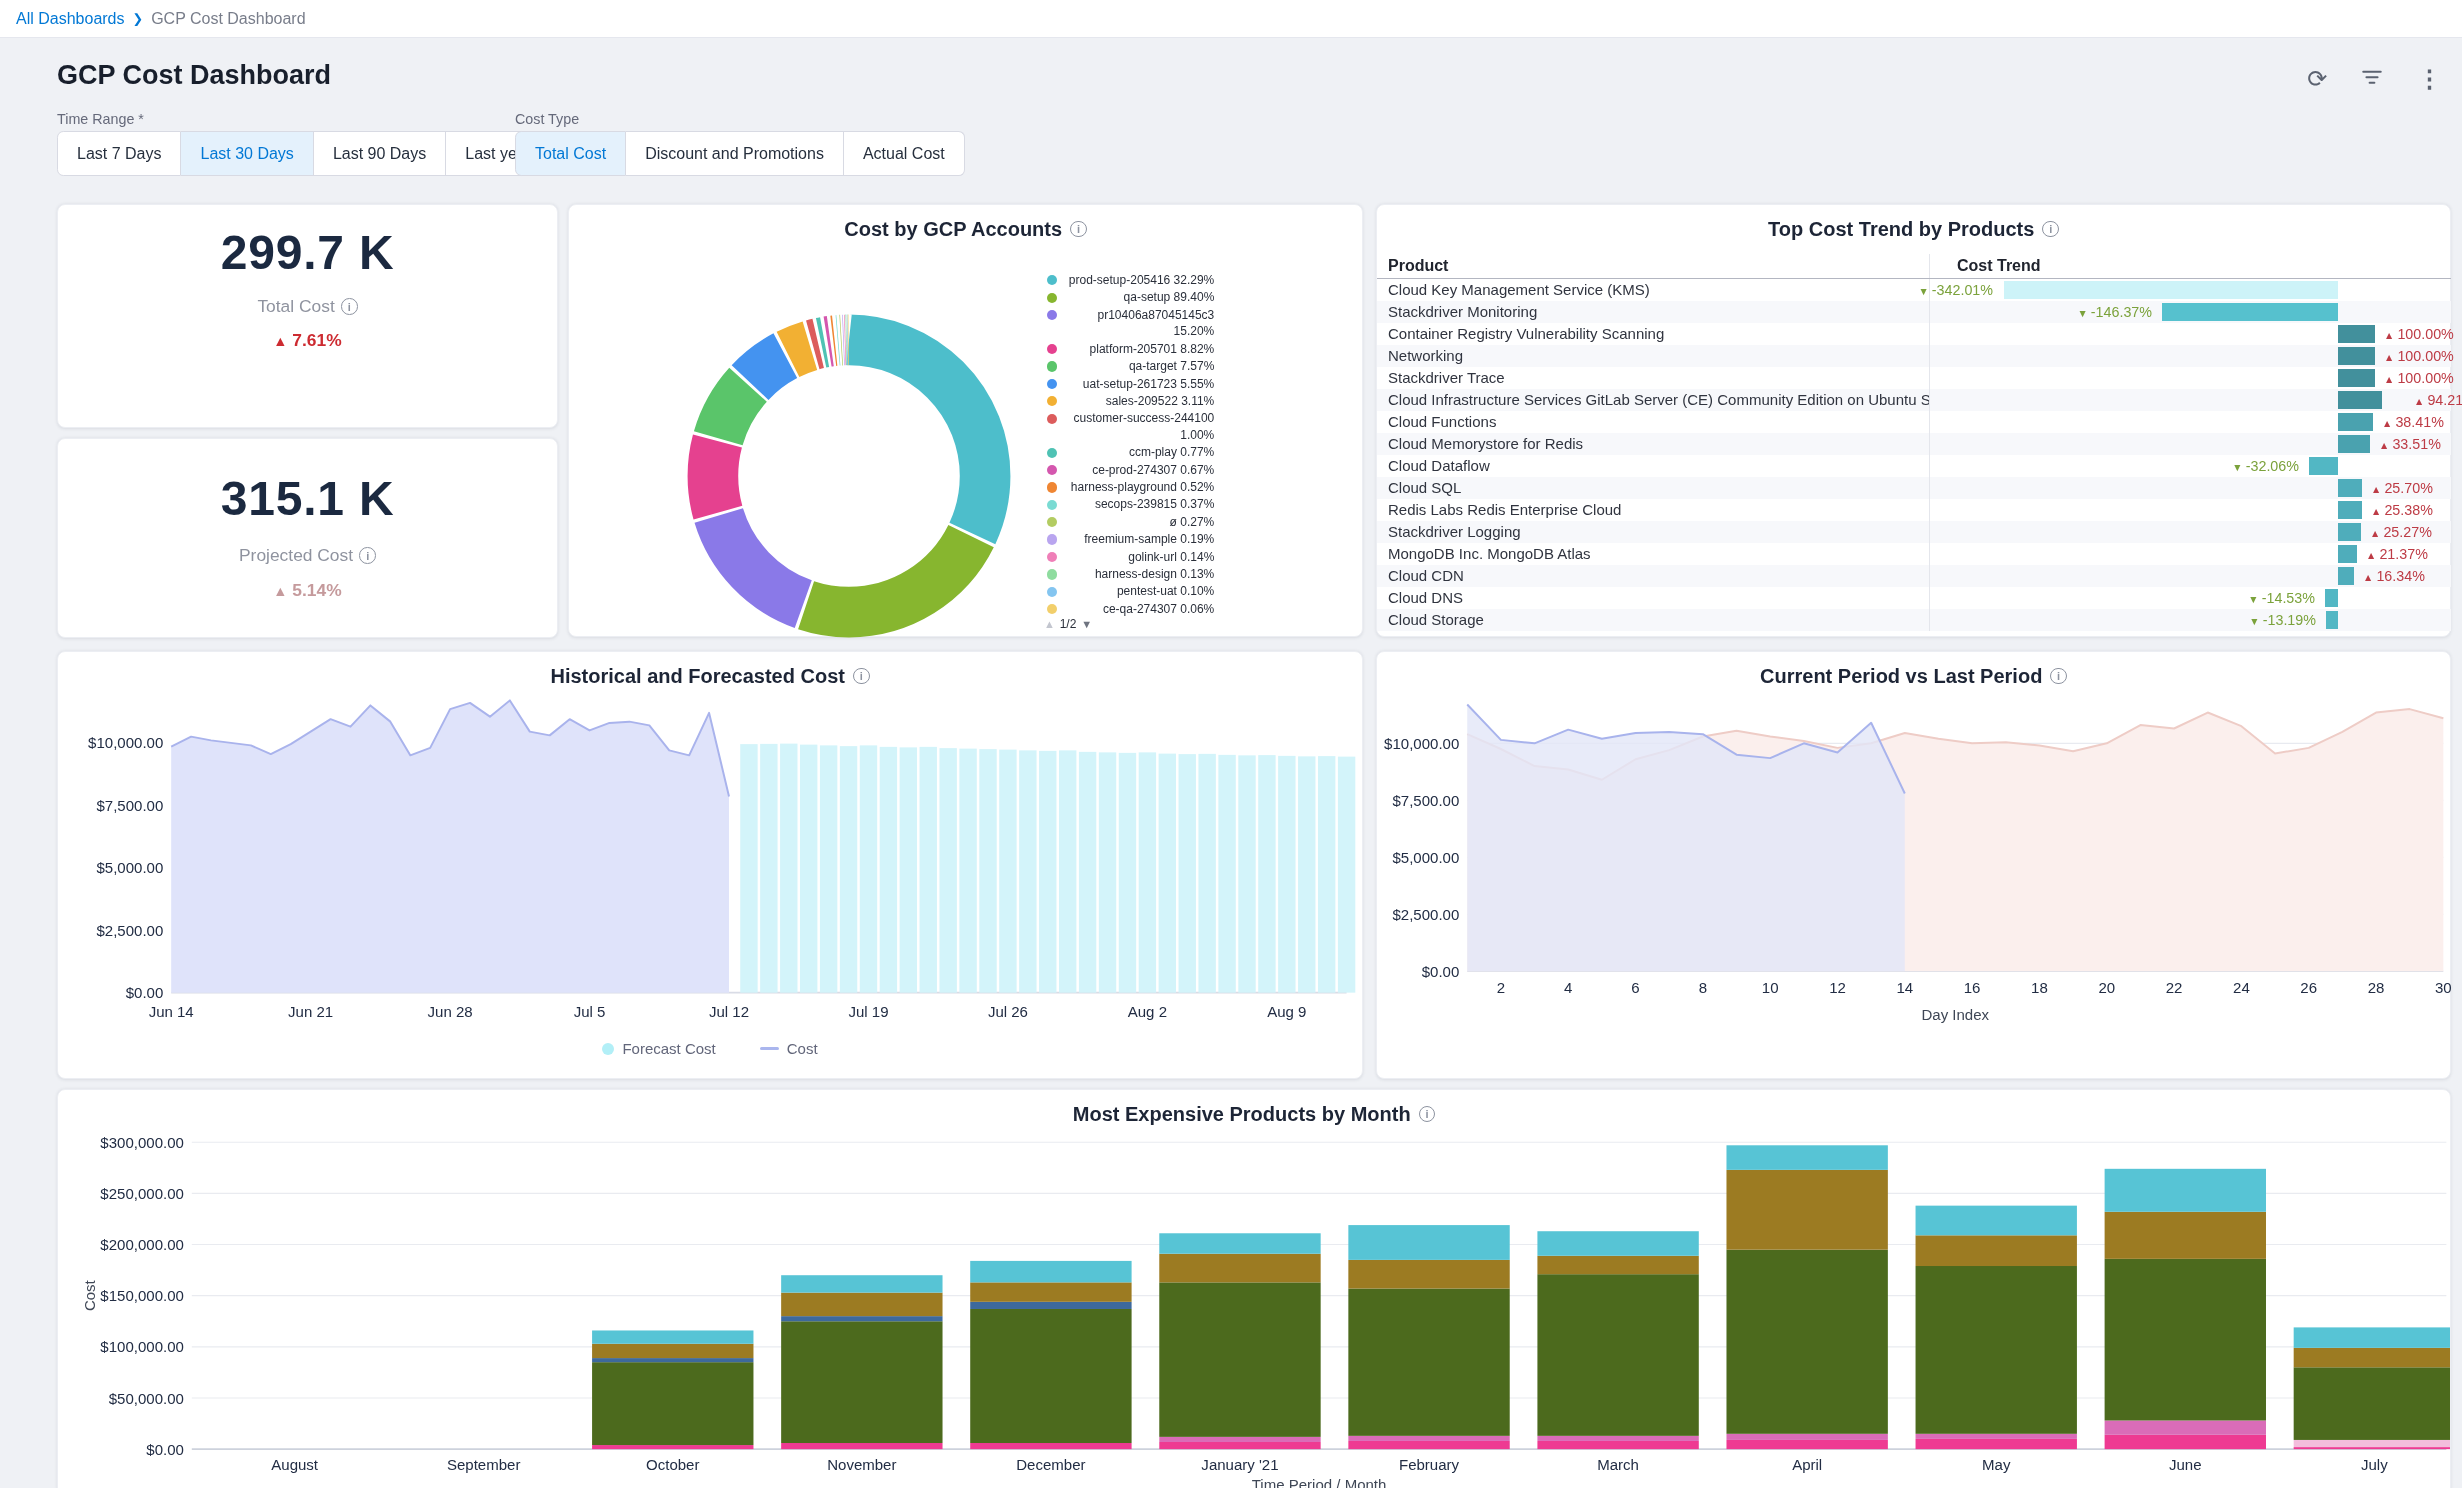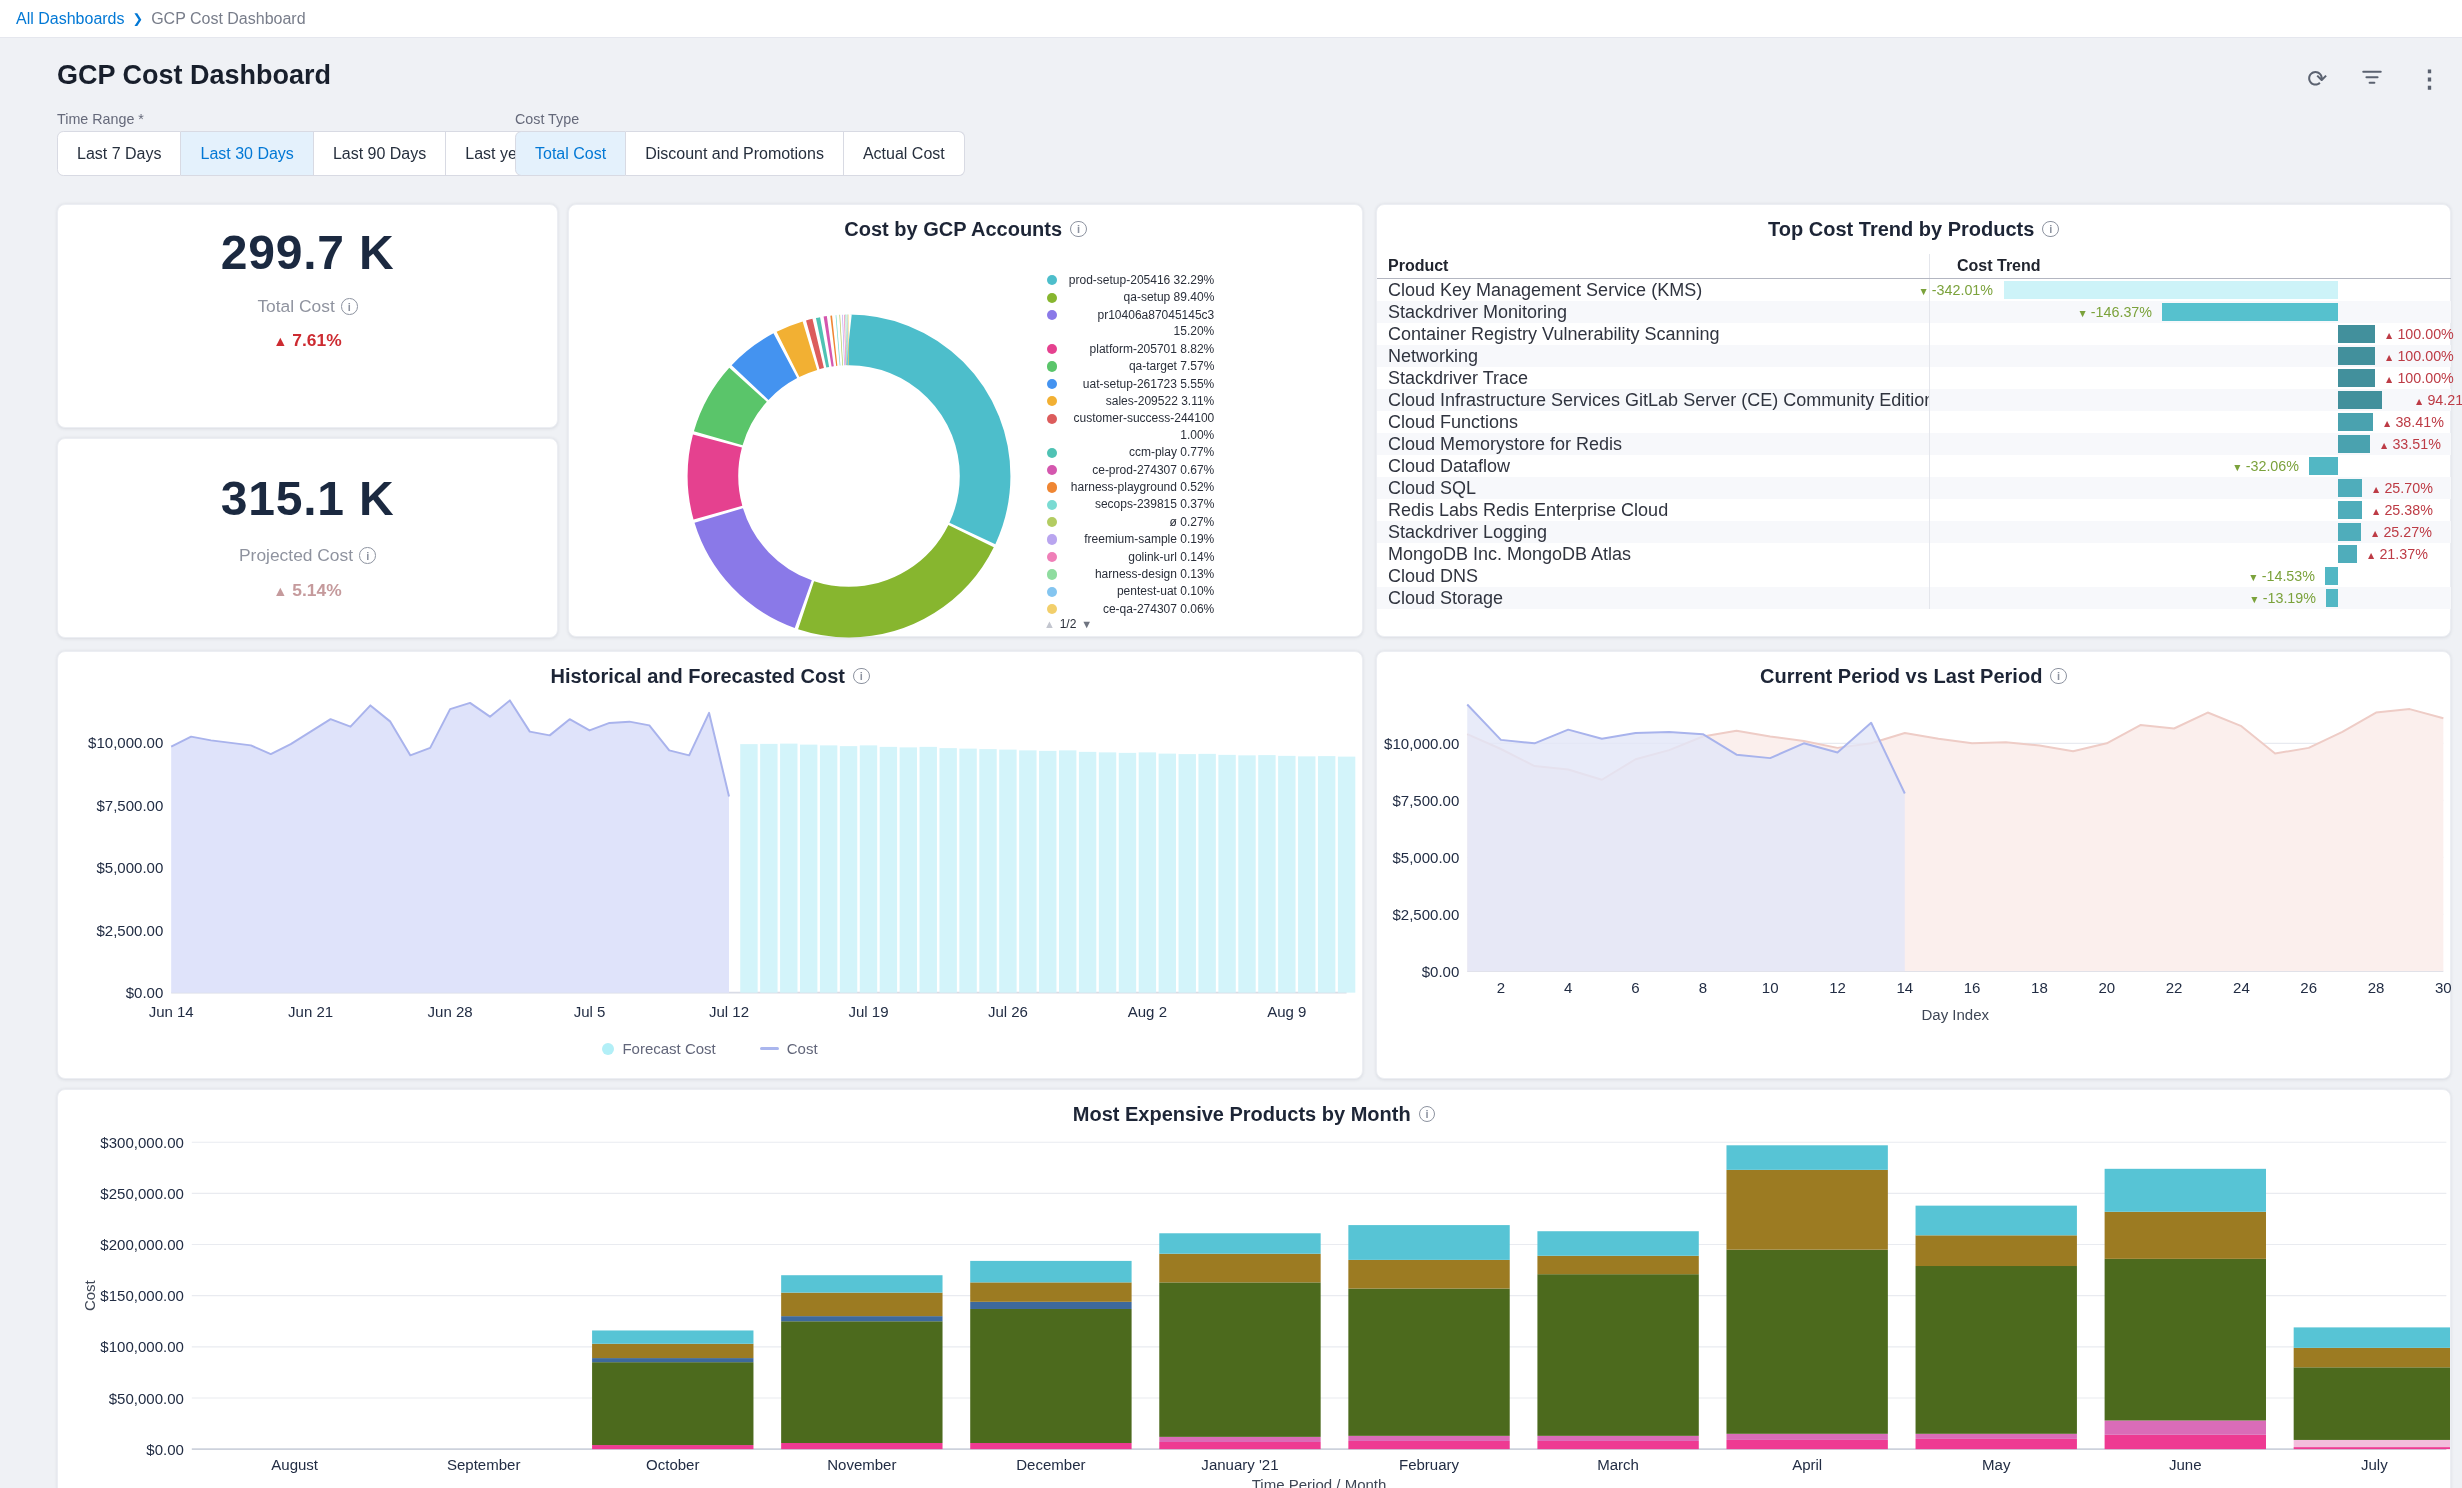--- a/index.html
+++ b/index.html
@@ -42,21 +42,21 @@
   .legend-dot { width:10.3px; height:10.3px; border-radius:50%; flex:none; margin:3.2px 8px 0 0; }
   .legend-text { font-size:12px; line-height:16.6px; color:#2a2f3a; width:149px; }
   .legend-pager { position:absolute; left:475px; top:412px; display:flex; align-items:center; gap:4.8px; font-size:12px; color:#2a2f3a; }
   .pg-up { color:#c3c6cf; cursor:pointer; font-size:11px; }
   .pg-dn { color:#6f7480; cursor:pointer; font-size:11px; }
 
   .ttable { position:absolute; left:0; top:49px; width:1074px; }
   .trow { display:grid; grid-template-columns:552px 522px; height:22px; }
   .trow.head { height:25px; border-bottom:1.6px solid #b3b6c1; }
   .trow.stripe { background:#f7f8fb; }
-  .tcell-prod { padding-left:11px; font-size:18px; color:#30343f; line-height:22px;
+  .tcell-prod { padding-left:11px; font-size:15px; color:#30343f; line-height:22px;
     white-space:nowrap; overflow:hidden; }
   .trow.head .tcell-prod, .trow.head .tcell-trend { font-size:16px; font-weight:700; color:#20242e; line-height:24px; }
   .tcell-trend { position:relative; border-left:0.8px solid #e4e6ec; padding-left:27px; }
   .tbar { position:absolute; top:2.4px; height:17.4px; }
   .tlabel { position:absolute; top:0; height:22px; line-height:22px; font-size:14.3px; white-space:nowrap; }
   .tlabel .arr { font-size:10.3px; margin-right:3.2px; }
   .t-dn { color:#7ba23b; }
   .t-up { color:#bd3b45; }
 
   .chart-legend { position:absolute; left:0; right:0; display:flex; justify-content:center; gap:44px;
@@ -326,20 +326,27 @@
           <div class="tcell-trend">
             <div class="tbar" style="width: 23px; background: rgb(79, 173, 187); left: 408px;"></div>
             <span class="tlabel t-up" style="left: 440px;"><span class="arr">▲</span><span>25.27%</span></span>
           </div>
         </div>
         <div class="trow">
           <div class="tcell-prod">MongoDB Inc. MongoDB Atlas</div>
           <div class="tcell-trend">
             <div class="tbar" style="width: 19px; background: rgb(79, 173, 187); left: 408px;"></div>
             <span class="tlabel t-up" style="left: 436px;"><span class="arr">▲</span><span>21.37%</span></span>
+          </div>
+        </div>
+        <div class="trow stripe">
+          <div class="tcell-prod">Cloud CDN</div>
+          <div class="tcell-trend">
+            <div class="tbar" style="width: 16px; background: rgb(79, 173, 187); left: 408px;"></div>
+            <span class="tlabel t-up" style="left: 433px;"><span class="arr">▲</span><span>16.34%</span></span>
           </div>
         </div>
         <div class="trow">
           <div class="tcell-prod">Cloud DNS</div>
           <div class="tcell-trend">
             <div class="tbar" style="width: 12.7px; background: rgb(82, 183, 196); left: 395px;"></div>
             <span class="tlabel t-dn" style="right: 136px;"><span class="arr">▼</span><span>-14.53%</span></span>
           </div>
         </div>
         <div class="trow stripe">

